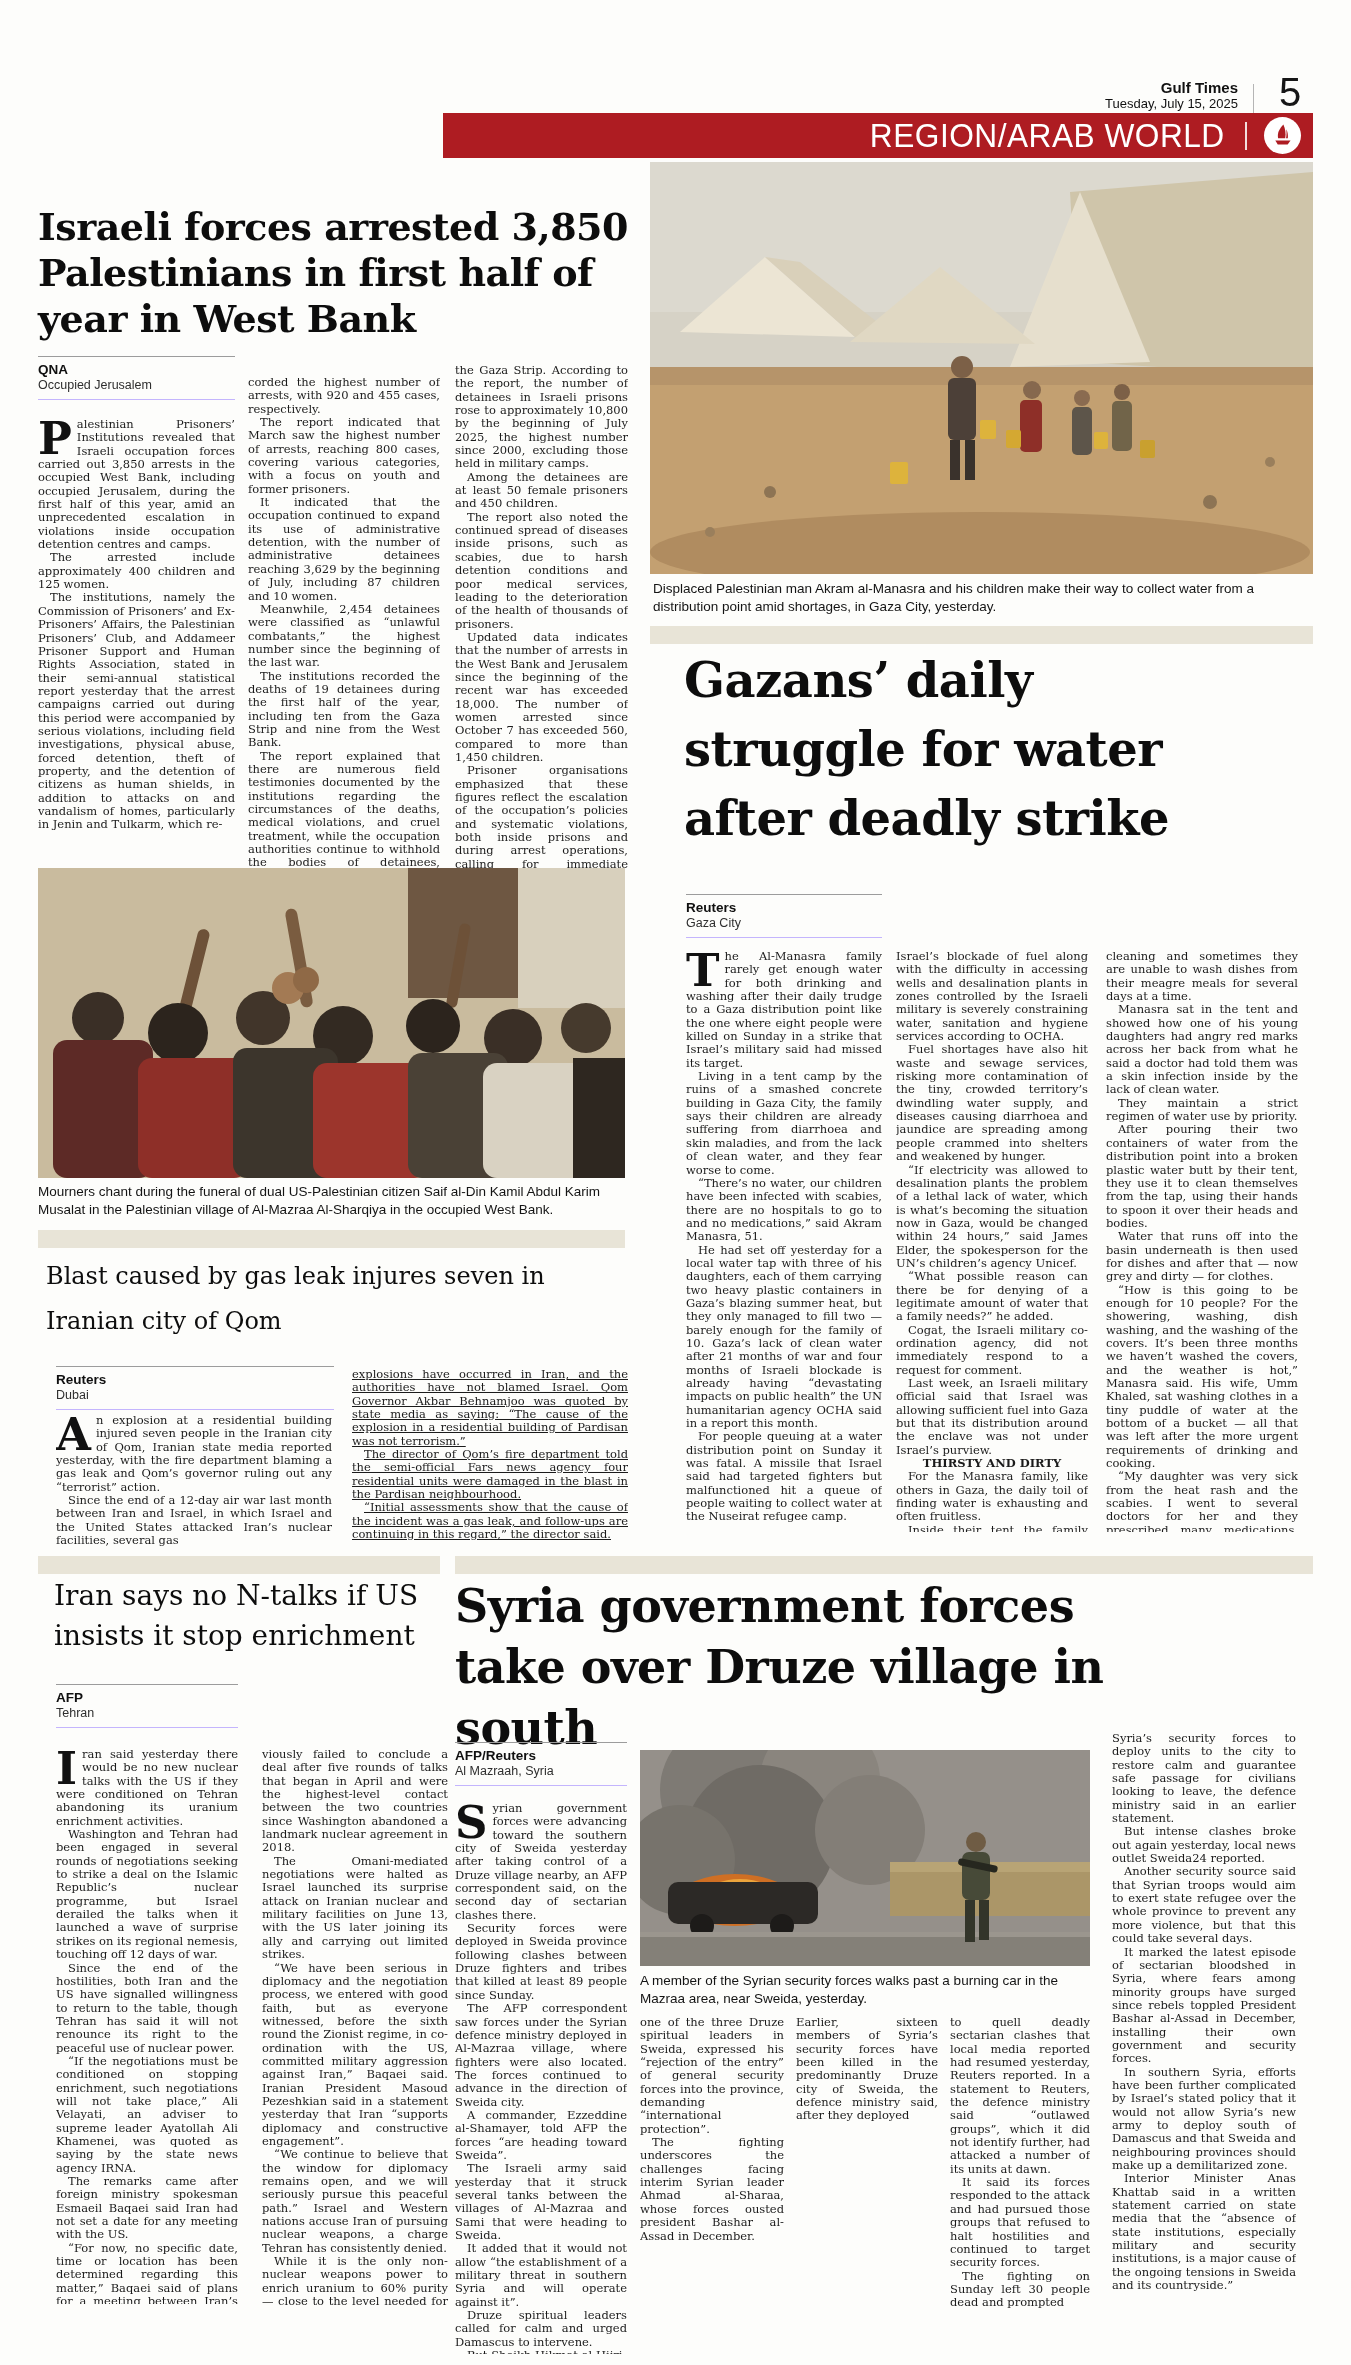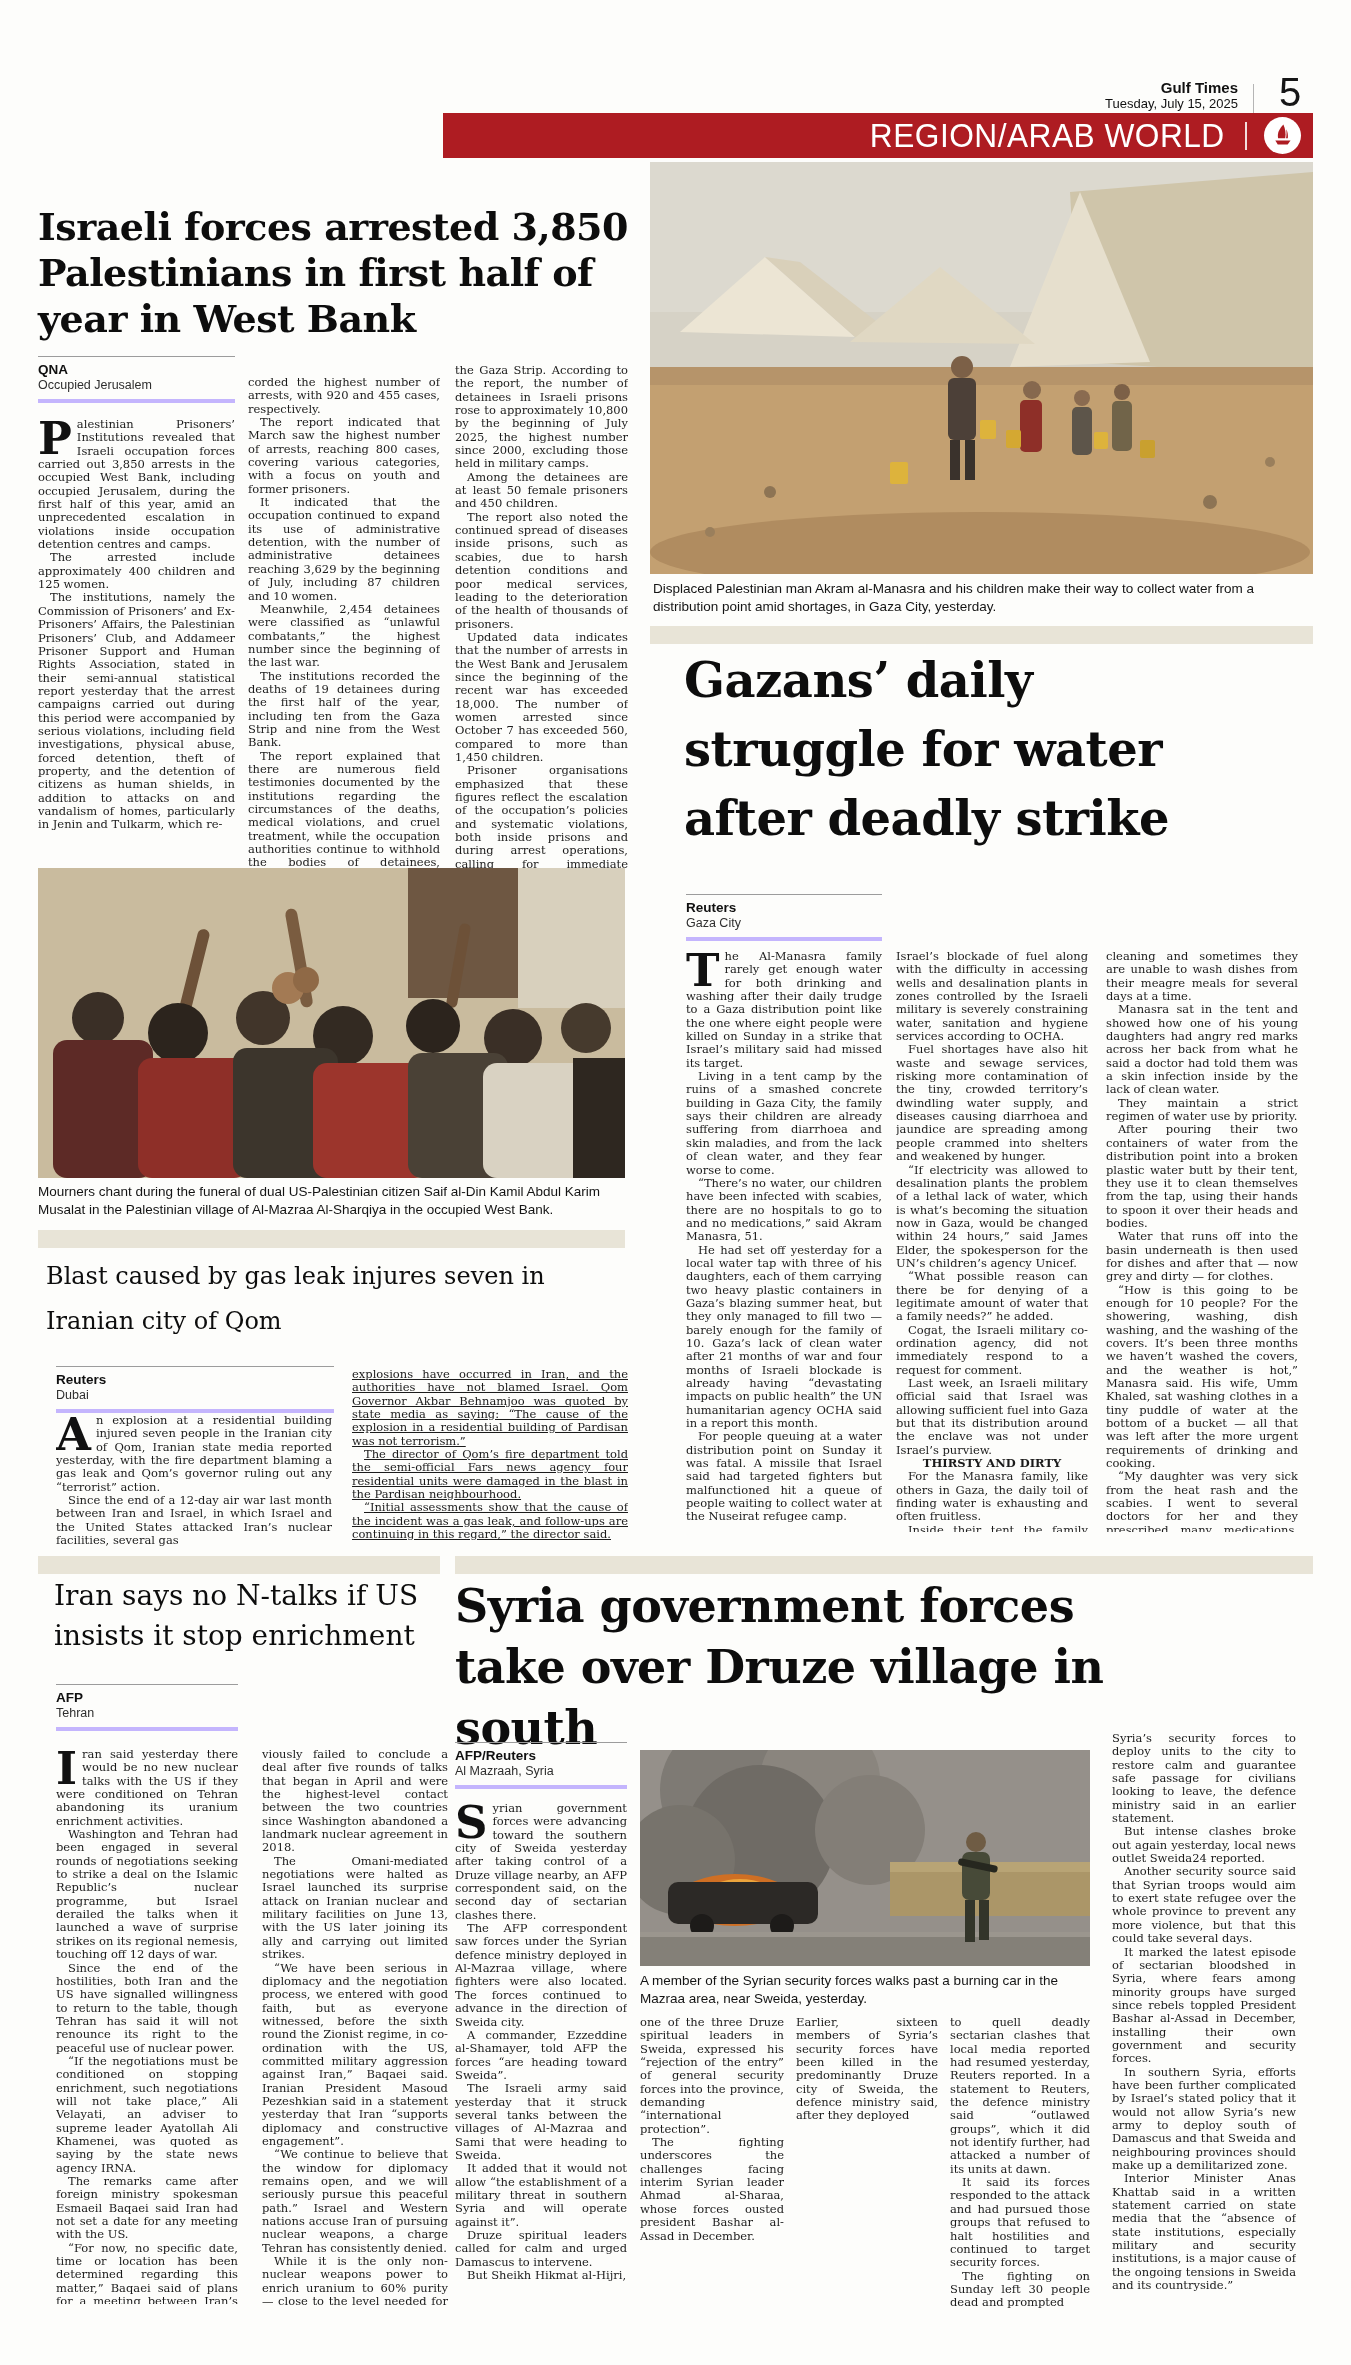--- a/index.html
+++ b/index.html
@@ -21,21 +21,21 @@
   .dhow-circle{width:37px;height:37px;border-radius:50%;background:#fff;display:flex;align-items:center;justify-content:center;flex:0 0 auto;}
   
   .hl{position:absolute;font-family:"DejaVu Serif",serif;color:#0d0d0d;margin:0;}
   .hl-wb{left:38px;top:204px;width:600px;font-size:38px;line-height:46px;font-weight:bold;letter-spacing:-.5px;}
   .hl-gaza{left:684px;top:646px;width:575px;font-size:48px;line-height:69px;font-weight:bold;letter-spacing:-.5px;}
   .hl-qom{left:46px;top:1254px;width:582px;font-size:24px;line-height:45px;font-weight:normal;}
   .hl-iran{left:54px;top:1576px;width:400px;font-size:28px;line-height:40px;font-weight:normal;}
   .hl-syria{left:455px;top:1576px;width:730px;font-size:46px;line-height:61px;font-weight:bold;letter-spacing:-.5px;}
   
   .byline{position:absolute;font-family:"Liberation Sans",sans-serif;border-top:1px solid #9c9c9c;
-          border-bottom:4px solid #c4b5fd;padding:5px 0 6px;box-sizing:border-box;}
+          border-bottom:1px solid #c4b5fd;padding:5px 0 6px;box-sizing:border-box;}
   .byline .agency{font-weight:bold;font-size:13.5px;color:#101010;line-height:15px;}
   .byline .place{font-size:12.5px;color:#2e2e2e;line-height:15px;margin-top:1px;}
   
   .bodycol{position:absolute;font-size:11.5px;line-height:13.35px;text-align:justify;color:#1b1b1b;overflow:hidden;}
   .bodycol p{margin:0;}
   .bodycol p + p{text-indent:12px;}
   .bodycol p.subhead{text-align:center;font-weight:bold;text-indent:0;}
   .dropcap p:first-child::first-letter{float:left;font-size:45px;line-height:36px;padding:3px 5px 0 0;font-weight:bold;color:#111;}
   
   .caption{position:absolute;font-family:"Liberation Sans",sans-serif;font-size:13.5px;line-height:18px;color:#141414;}
@@ -237,20 +237,21 @@
     </div>
 
   <div class="sepbar" style="left:455px;top:1556px;width:858px;"></div>
   <h1 class="hl hl-syria">Syria government forces take over Druze village in south</h1>
   <div class="byline" style="left:455px;top:1742px;width:172px;">
     <div class="agency">AFP/Reuters</div>
     <div class="place">Al Mazraah, Syria</div>
   </div>
   <div class="bodycol dropcap" style="left:455px;top:1802px;width:172px;height:552px;">
       <p>Syrian government forces were advancing toward the southern city of Sweida yesterday after taking control of a Druze village nearby, an AFP correspondent said, on the second day of sectarian clashes there.</p>
+      <p>Security forces were deployed in Sweida province following clashes between Druze fighters and tribes that killed at least 89 people since Sunday.</p>
       <p>The AFP correspondent saw forces under the Syrian defence ministry deployed in Al-Mazraa village, where fighters were also located. The forces continued to advance in the direction of Sweida city.</p>
       <p>A commander, Ezzeddine al-Shamayer, told AFP the forces “are heading toward Sweida”.</p>
       <p>The Israeli army said yesterday that it struck several tanks between the villages of Al-Mazraa and Sami that were heading to Sweida.</p>
       <p>It added that it would not allow “the establishment of a military threat in southern Syria and will operate against it”.</p>
       <p>Druze spiritual leaders called for calm and urged Damascus to intervene.</p>
       <p>But Sheikh Hikmat al-Hijri,</p>
     </div>
 
   <div class="photo" style="left:640px;top:1750px;width:450px;height:216px;">
     <svg width="450" height="216" viewBox="0 0 450 216">

